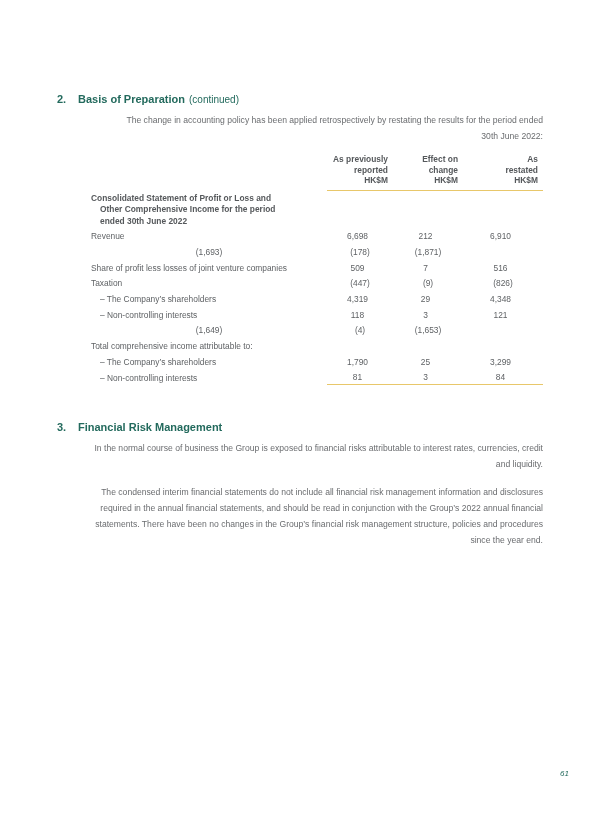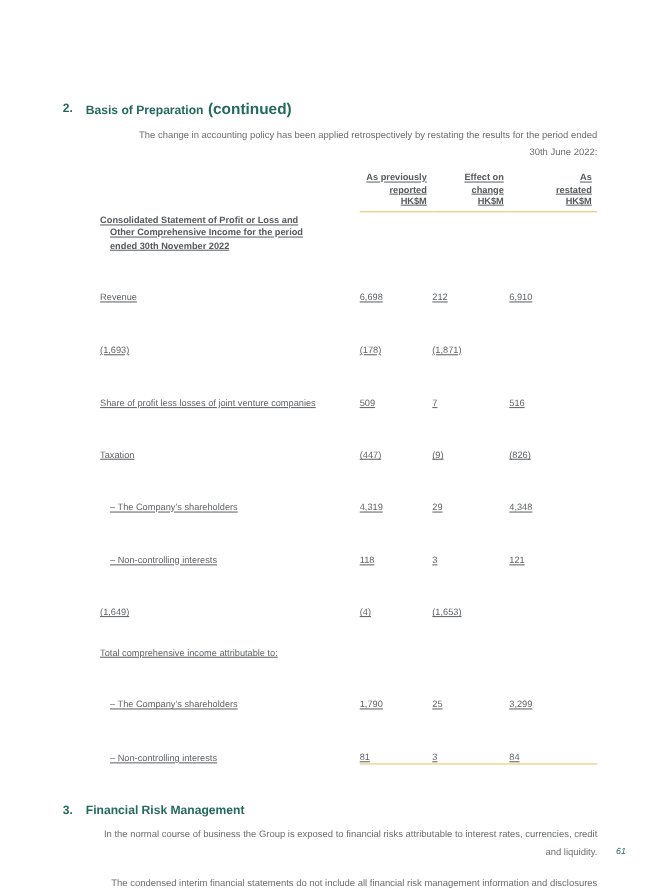--- a/index.html
+++ b/index.html
@@ -10,33 +10,33 @@
     box-sizing:border-box;
     padding:93px 57px 0 57px;
     font-family:"Liberation Sans", sans-serif;
     color:#6a6c6f;
     overflow:hidden;
   }
   
   .sec-head { display:flex; color:#236a5d; line-height:13px; }
   .sec-num  { width:21px; font-size:11px; font-weight:bold; flex:none; }
   .sec-title{ font-size:11px; font-weight:bold; }
-  .cont     { font-size:14px; font-weight:bold; margin-left:4px; }
+  .cont     { font-size:10px; font-weight:normal; margin-left:4px; }
   .sec-body { margin-left:34px; width:452px; }
 
   .para {
     font-size:8.6px; line-height:16px;
     white-space:pre-line;
     margin:6px 0 0 0;
     text-align:right;
   }
   .para.gap { margin-top:12px; }
 
   
-  .fin-table { margin-top:10px; width:452px; font-size:8.4px;text-decoration:underline; }
+  .fin-table { margin-top:10px; width:452px; font-size:8.4px; }
   .t-head, .t-row {
     display:grid;
     grid-template-columns:236px 66px 70px 80px;
     align-items:end;
   }
   .th {
     text-align:right;
     white-space:pre-line;
     font-weight:bold;
     color:#55585b;
@@ -48,25 +48,24 @@
   .t-row { padding:2.1px 0; }
   .t-label {
     color:#5f6265;
     line-height:11.5px;
     white-space:pre-line;
     padding-left:9px; text-indent:-9px;
   }
   .t-label.bold { font-weight:bold; color:#55585b; }
   .t-label.sub  { margin-left:9px; padding-left:0; text-indent:0; }
   .t-cell {
-    text-align:left;
+    text-align:center;
     color:#5f6265;
     line-height:11.5px;
     padding-right:5px;
-    margin-top:32px;
   }
   .t-cell.paren { padding-right:0; }
   .t-row.last { padding-bottom:3px; }
   .t-row.last .t-cell { border-bottom:1.5px solid #e8c76a; }
 
   .section-3 { margin-top:33px; }
 
   .page-num {
     position:absolute;
     top:769px; right:31px;
@@ -99,21 +98,21 @@
 change
 HK$M</div>
             <div class="th">As
 restated
 HK$M</div>
           </div>
         <div class="t-body">
             <div class="t-row">
               <div class="t-label bold">Consolidated Statement of Profit or Loss and
 Other Comprehensive Income for the period
-ended 30th November 2022</div>
+ended 30th June 2022</div>
               <div class="t-cell"></div>
               <div class="t-cell"></div>
               <div class="t-cell"></div>
             </div>
             <div class="t-row">
               <div class="t-label plain">Revenue</div>
               <div class="t-cell">6,698</div>
               <div class="t-cell">212</div>
               <div class="t-cell">6,910</div>
             </div>

